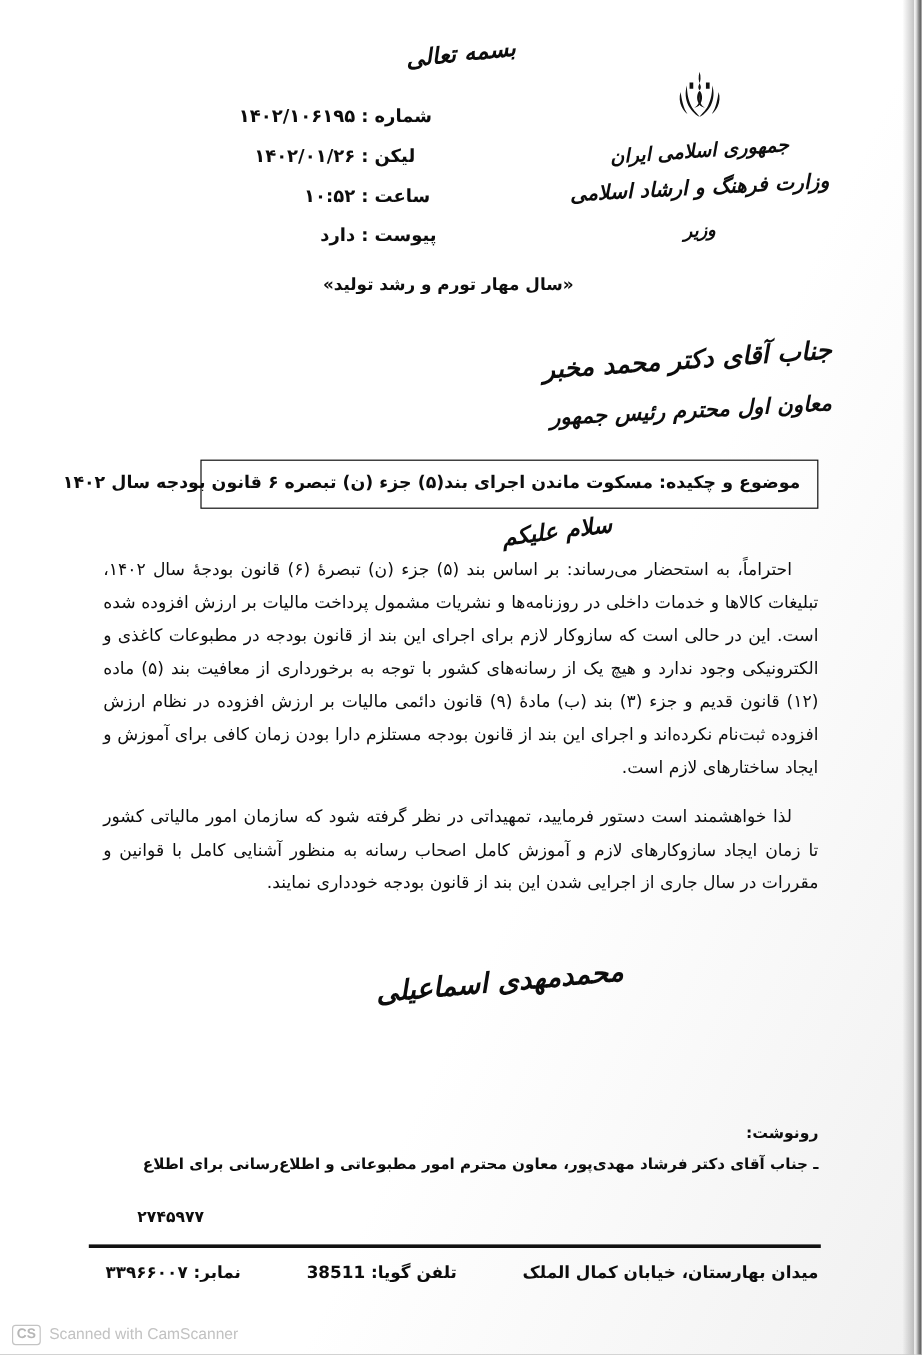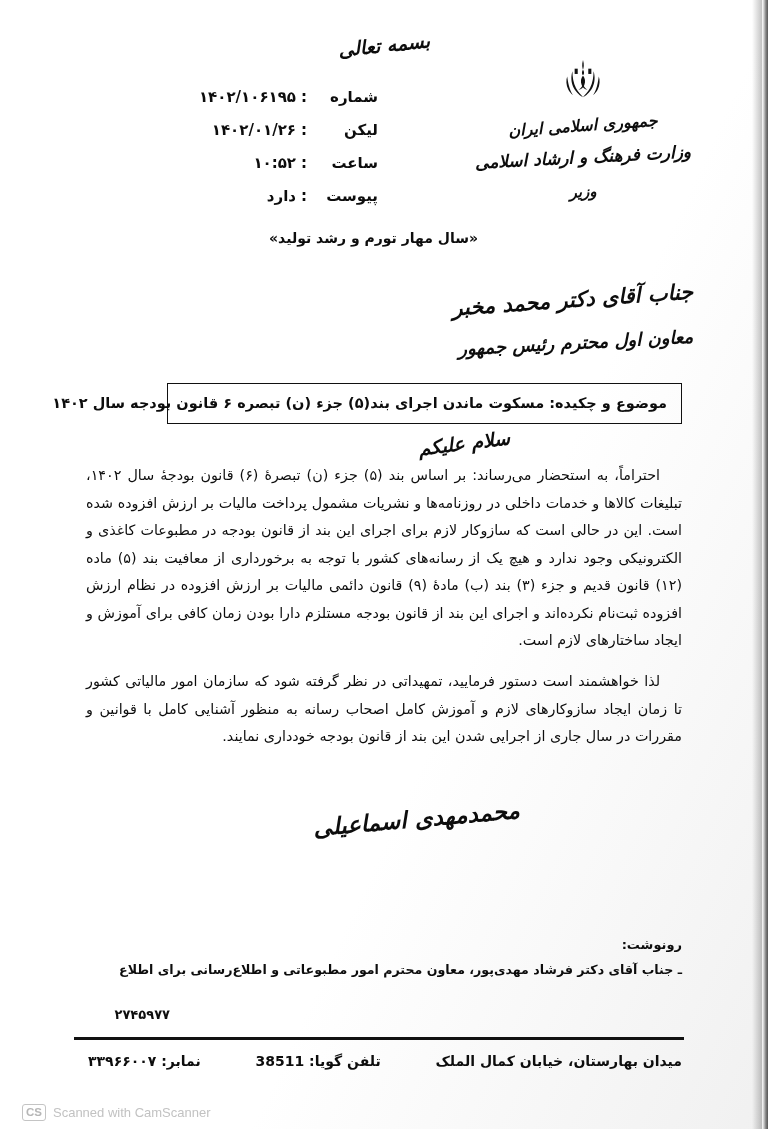--- a/index.html
+++ b/index.html
@@ -112,21 +112,21 @@
   .meta-row {
     display: flex;
     justify-content: flex-start;
     align-items: baseline;
     margin-bottom: 15px;
     font-size: 15px;
     font-weight: 700;
   }
   .meta-label {
     width: 66px;
-    text-align: right;
+    text-align: left;
     white-space: nowrap;
   }
   .meta-colon {
     padding: 0 5px;
   }
   .meta-value {
     white-space: nowrap;
     letter-spacing: .3px;
   }
 
@@ -264,23 +264,22 @@
     font-size: 14px;
     font-weight: 700;
   }
   .footer span { white-space: nowrap; }
   .footer .fax { letter-spacing: .4px; margin-left: 12px; }
 
   
   .camscanner {
     position: absolute;
     bottom: 8px;
-    left: 22px;
+    left: 10px;
     display: flex;
-    align-items: center;
     gap: 7px;
     direction: ltr;
   }
   .cs-badge {
     border: 1.6px solid #c4c4c4;
     border-radius: 3px;
     color: #b6b6b6;
     font-size: 11.5px;
     font-weight: 700;
     padding: 1px 3px;

